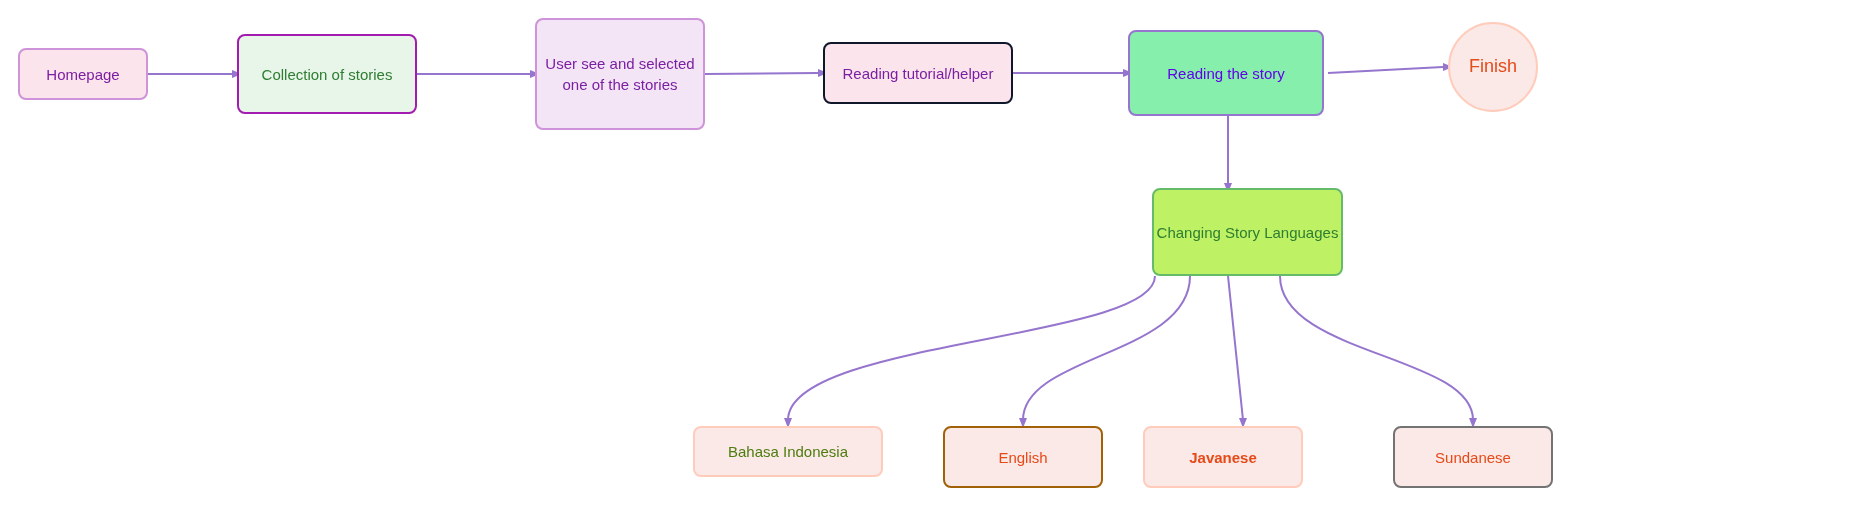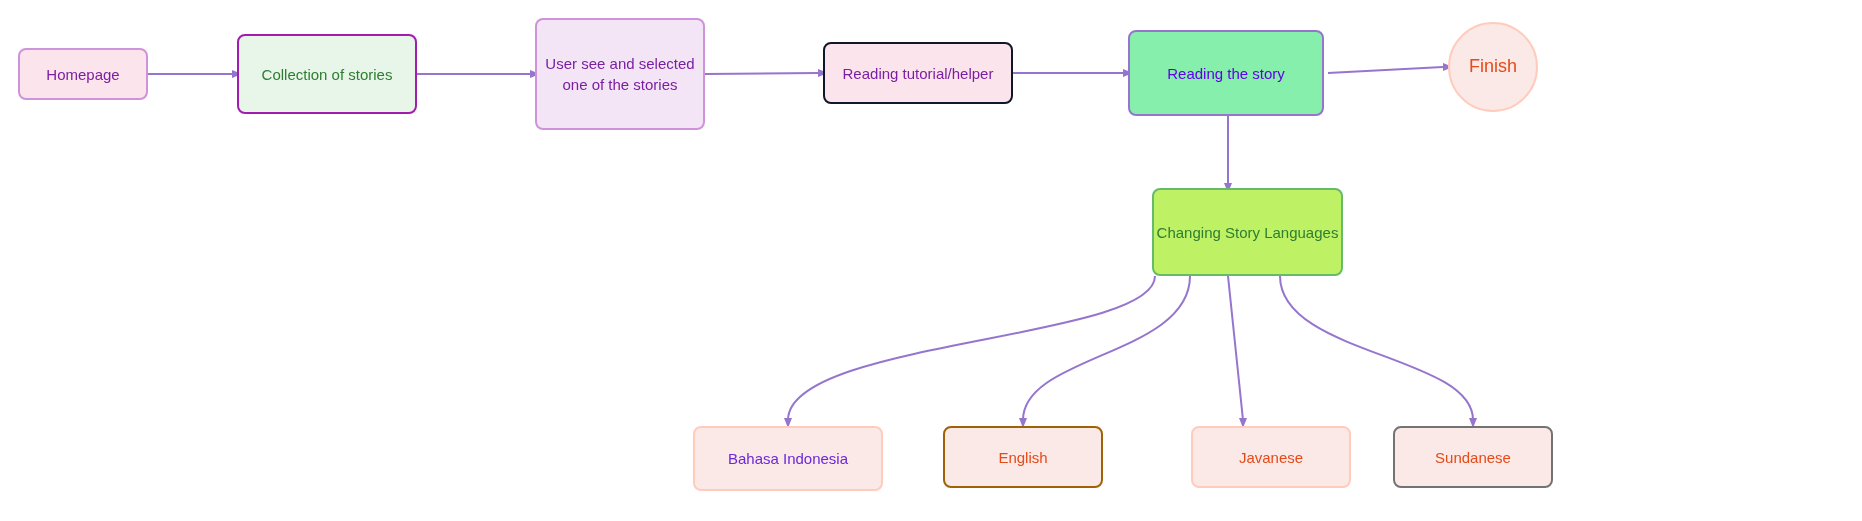--- a/index.html
+++ b/index.html
@@ -102,44 +102,45 @@
       background: #bef264;
       border: 2px solid #66bb6a;
       color: #2e7d32;
       margin-left: 24px;
     }
 
     .node-bahasa {
       left: 693px;
       top: 426px;
       width: 190px;
-      height: 65px;
+      height: 51px;
       background: #fbe9e7;
       border: 2px solid #ffccbc;
-      color: #6d28d9;
+      color: #4d7c0f;
     }
 
     .node-english {
       left: 943px;
       top: 426px;
       width: 160px;
       height: 62px;
       background: #fbe9e7;
       border: 2px solid #a16207;
       color: #e64a19;
     }
 
     .node-javanese {
-      left: 1191px;
+      left: 1143px;
       top: 426px;
       width: 160px;
       height: 62px;
       background: #fbe9e7;
       border: 2px solid #ffccbc;
       color: #e64a19;
+      font-weight: bold;
     }
 
     .node-sundanese {
       left: 1393px;
       top: 426px;
       width: 160px;
       height: 62px;
       background: #fbe9e7;
       border: 2px solid #737373;
       color: #e64a19;

